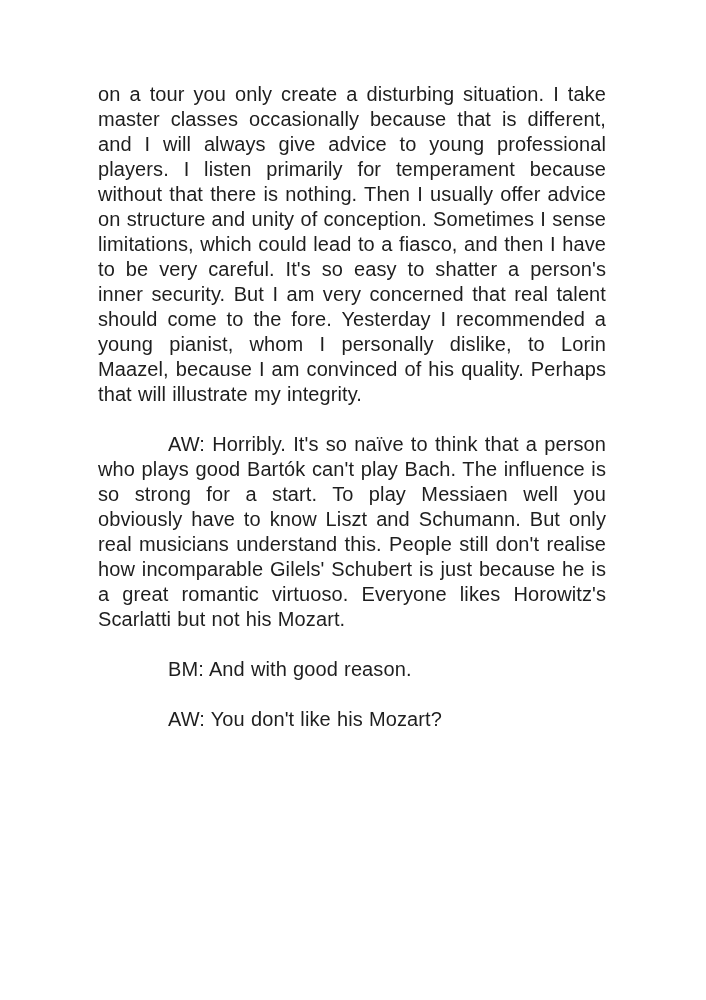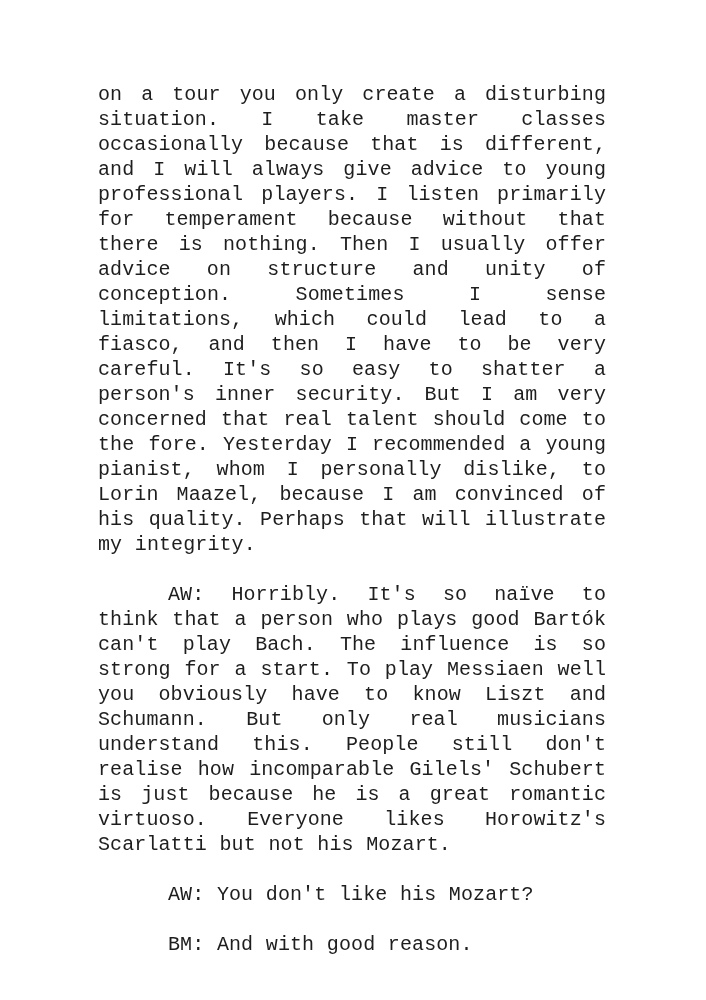--- a/index.html
+++ b/index.html
@@ -6,21 +6,21 @@
     margin: 0;
     padding: 0;
     background: #ffffff;
   }
   .page {
     position: relative;
     width: 706px;
     height: 1000px;
     background: #ffffff;
     overflow: hidden;
-    font-family: Liberation Mono, monospace;
+    font-family: Liberation Sans, sans-serif;
     color: #1e1e1e;
   }
   .text-block {
     position: absolute;
     left: 98px;
     top: 82px;
     width: 508px;
   }
   .para {
     margin: 0 0 25px 0;
@@ -38,16 +38,16 @@
     margin-bottom: 0;
   }
 </style>
 </head>
 <body>
 
 <div class="page">
   <div class="text-block">
     <p class="para">on a tour you only create a disturbing situation. I take master classes occasionally because that is different, and I will always give advice to young professional players. I listen primarily for temperament because without that there is nothing. Then I usually offer advice on structure and unity of conception. Sometimes I sense limitations, which could lead to a fiasco, and then I have to be very careful. It's so easy to shatter a person's inner security. But I am very concerned that real talent should come to the fore. Yesterday I recommended a young pianist, whom I personally dislike, to Lorin Maazel, because I am convinced of his quality. Perhaps that will illustrate my integrity.</p>
     <p class="para indented">AW: Horribly. It's so naïve to think that a person who plays good Bartók can't play Bach. The influence is so strong for a start. To play Messiaen well you obviously have to know Liszt and Schumann. But only real musicians understand this. People still don't realise how incomparable Gilels' Schubert is just because he is a great romantic virtuoso. Everyone likes Horowitz's Scarlatti but not his Mozart.</p>
+    <p class="para indented">BM: And with good reason.</p>
     <p class="para indented">AW: You don't like his Mozart?</p>
-    <p class="para indented">BM: And with good reason.</p>
   </div>
 </div>
 
 </body></html>

